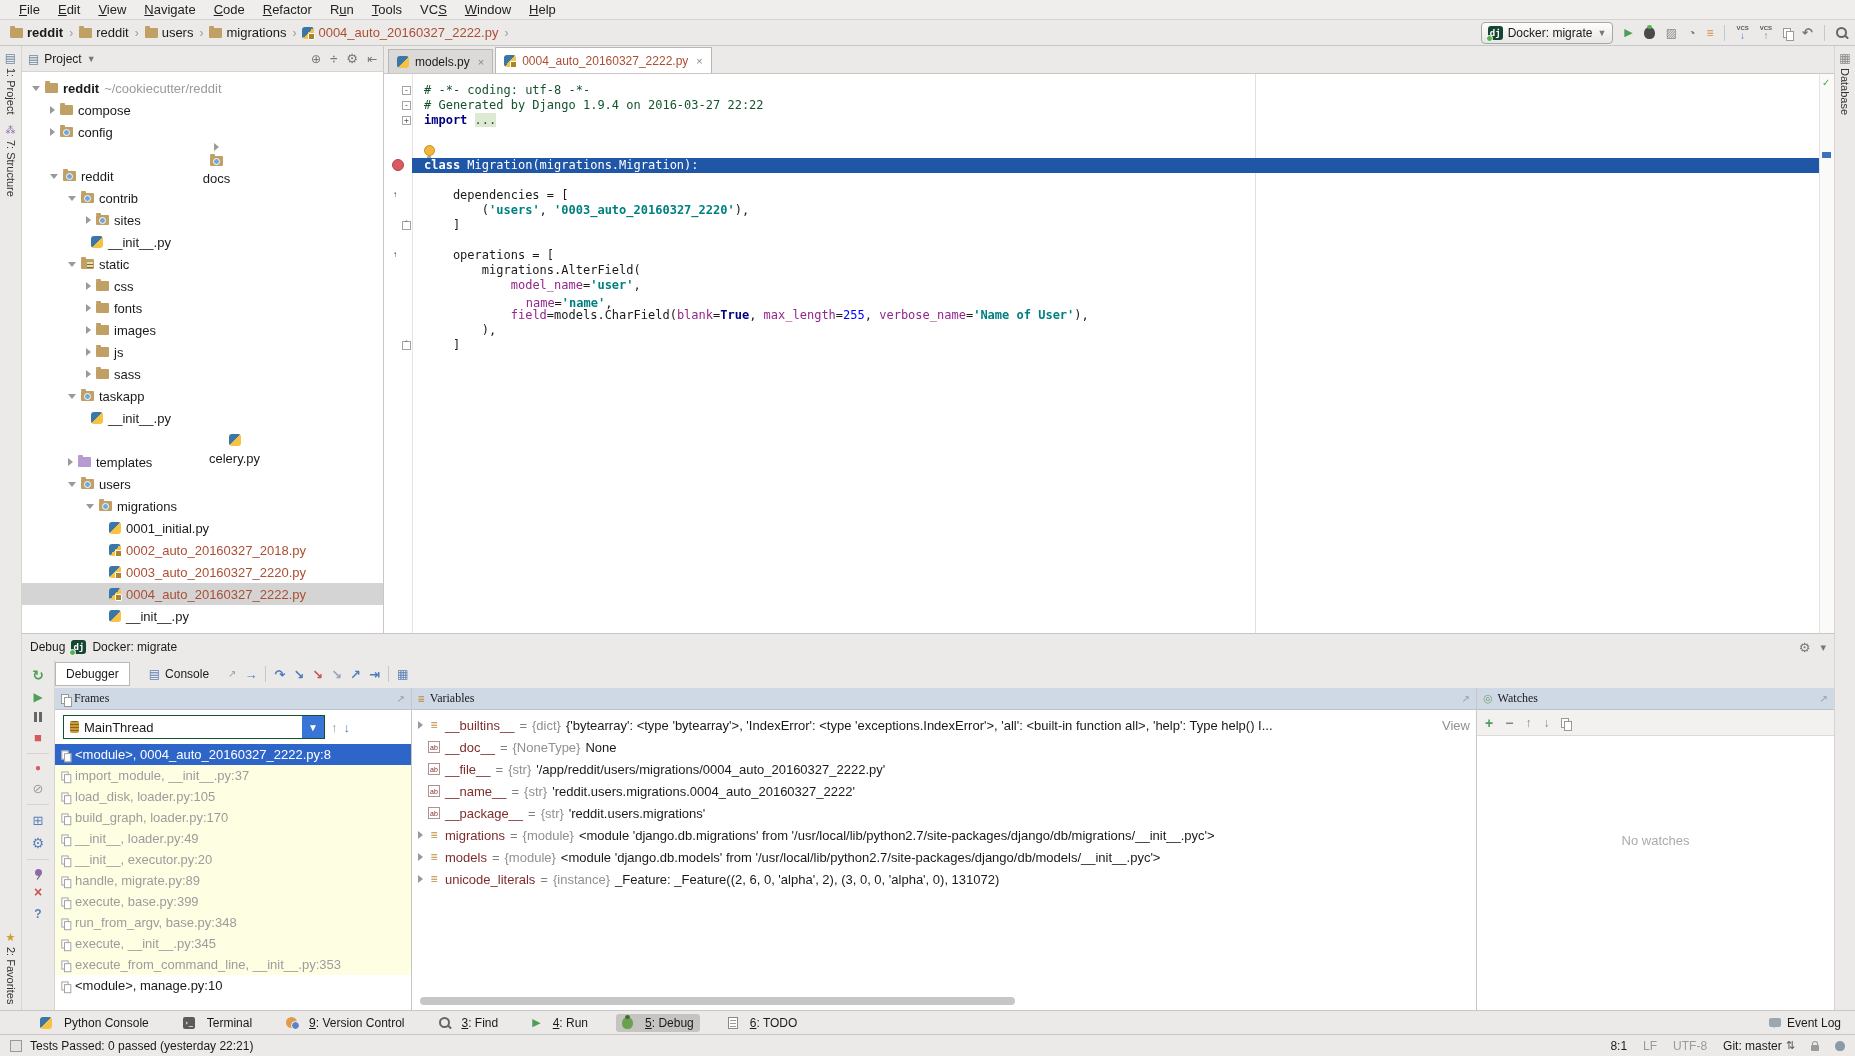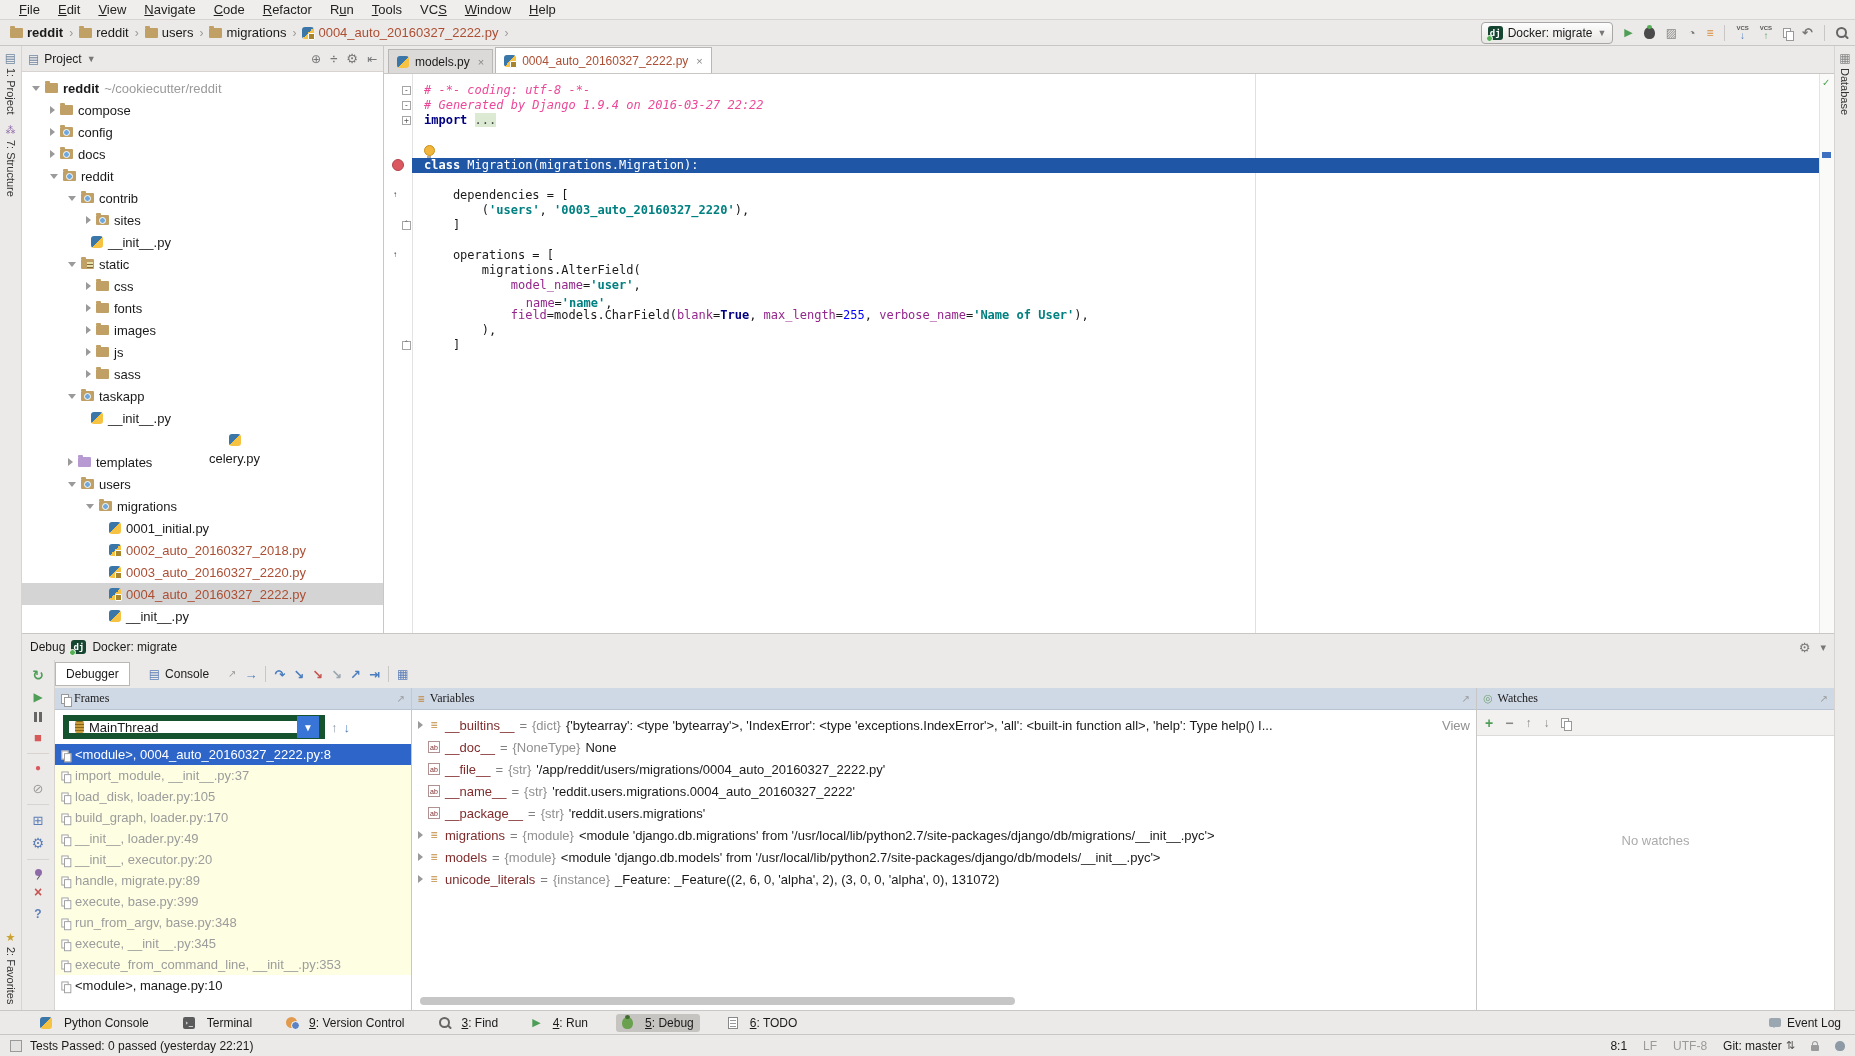--- a/index.html
+++ b/index.html
@@ -52,21 +52,21 @@
   #editor-tabs{height:28px;background:#ECEAE8;border-bottom:1px solid #C9C7C5;display:flex;align-items:flex-end;padding-left:4px;box-sizing:border-box;}
   .etab{display:flex;align-items:center;gap:6px;height:23px;padding:0 8px;font-size:12px;background:#DCDAD8;
         border:1px solid #B9B7B5;border-bottom:none;margin-right:2px;}
   .etab.active{background:#FFFFFF;height:25px;}
   .etab.unversioned .lbl{color:#AC4E33;}
   .etab .x{color:#888;font-size:11px;margin-left:2px;}
   #code-pane{position:absolute;top:28px;left:0;right:0;bottom:0;background:#fff;overflow:hidden;}
   #gutter{position:absolute;left:0;top:0;bottom:0;width:28px;background:#FFFFFF;border-right:1px solid #E3E3E3;}
   #code-lines{position:absolute;left:28px;top:0;right:14px;bottom:0;}
   .line{position:absolute;left:0;right:0;height:15px;font:12px/15px "DejaVu Sans Mono",monospace;white-space:pre;padding-left:12px;box-sizing:border-box;}
-  .line .com{color:#ec4899;font-style:italic;}
+  .line .com{color:#14532d;}
   .line .kw{color:#000080;font-weight:bold;}
   .line .str{color:#008080;font-weight:bold;}
   .line .num{color:#0000FF;}
   .line .param{color:#94278C;}
   .line .folded{background:#DCEAD4;color:#444;}
   .line.exec{background:#2056A6;}
   .line.exec span{color:#FFFFFF !important;font-style:normal;}
   #margin-guide{position:absolute;left:871px;top:0;bottom:0;width:1px;background:#E0E0E0;}
   #scroll-stripe{position:absolute;right:0;top:0;bottom:0;width:14px;background:#FAFAF9;border-left:1px solid #E3E3E3;}
   .gut-item{position:absolute;}
@@ -90,21 +90,21 @@
   .vsep{width:22px;height:1px;background:#D6D3D0;}
   #debug-content{position:absolute;left:33px;top:54px;right:0;bottom:0;display:flex;}
   .dpanel{position:relative;background:#FFFFFF;border-right:1px solid #C9C7C5;box-sizing:border-box;height:100%;}
   .dpanel-header{height:22px;background:#CFD8E5;border-bottom:1px solid #B9C4D2;display:flex;align-items:center;
                  gap:5px;padding:0 6px;font-size:12px;box-sizing:border-box;font-family:Liberation Serif, serif;}
   .dpanel-header .spring{flex:1;}
   #frames-panel{width:357px;flex:none;}
   #variables-panel{width:1065px;flex:none;}
   #watches-panel{width:357px;flex:none;border-right:none;}
   #thread-row{height:34px;display:flex;align-items:center;padding:0 8px;gap:6px;}
-  #thread-combo{display:flex;align-items:center;gap:5px;width:262px;height:24px;border:6px solid #14532d;background:#fff;
+  #thread-combo{display:flex;align-items:center;gap:5px;width:262px;height:24px;border:1px solid #14532d;background:#fff;
                 padding-left:6px;box-sizing:border-box;font-size:13px;}
   #thread-combo .spring{flex:1;}
   #thread-combo .arrowbox{width:22px;height:22px;background:#3875D6;color:#fff;display:flex;align-items:center;justify-content:center;font-size:10px;}
   #frames-list{position:absolute;top:56px;left:0;right:0;bottom:0;}
   .frame-row{height:21px;display:flex;align-items:center;gap:6px;padding:0 6px;font-size:13px;white-space:nowrap;overflow:hidden;}
   .frame-row.lib{background:#FEFEE3;color:#9C9C9C;}
   .frame-row.selected{background:#2E65C8;color:#FFFFFF;}
   #vars-list{position:absolute;top:26px;left:0;right:0;bottom:0;}
   .var-row{height:22px;display:flex;align-items:center;gap:5px;padding:0 6px;font-size:13px;white-space:nowrap;overflow:hidden;position:relative;}
   .var-row .name{color:#7F2C2C;}
@@ -291,21 +291,21 @@
         <div class="tree-row" style="padding-left: 28px;">
           <span class="chev right"></span>
           <span class="ic ic-folder"></span>
           <span class="lbl">compose</span>
         </div>
         <div class="tree-row" style="padding-left: 28px;">
           <span class="chev right"></span>
           <span class="ic ic-folder pkg"></span>
           <span class="lbl">config</span>
         </div>
-        <div class="tree-row" style="padding-left: 28px;">
+        <div class="tree-row" style="padding-left: 28px; flex-direction: column;">
           <span class="chev right"></span>
           <span class="ic ic-folder pkg"></span>
           <span class="lbl">docs</span>
         </div>
         <div class="tree-row" style="padding-left: 28px;">
           <span class="chev down"></span>
           <span class="ic ic-folder pkg"></span>
           <span class="lbl">reddit</span>
         </div>
         <div class="tree-row" style="padding-left: 46px;">

